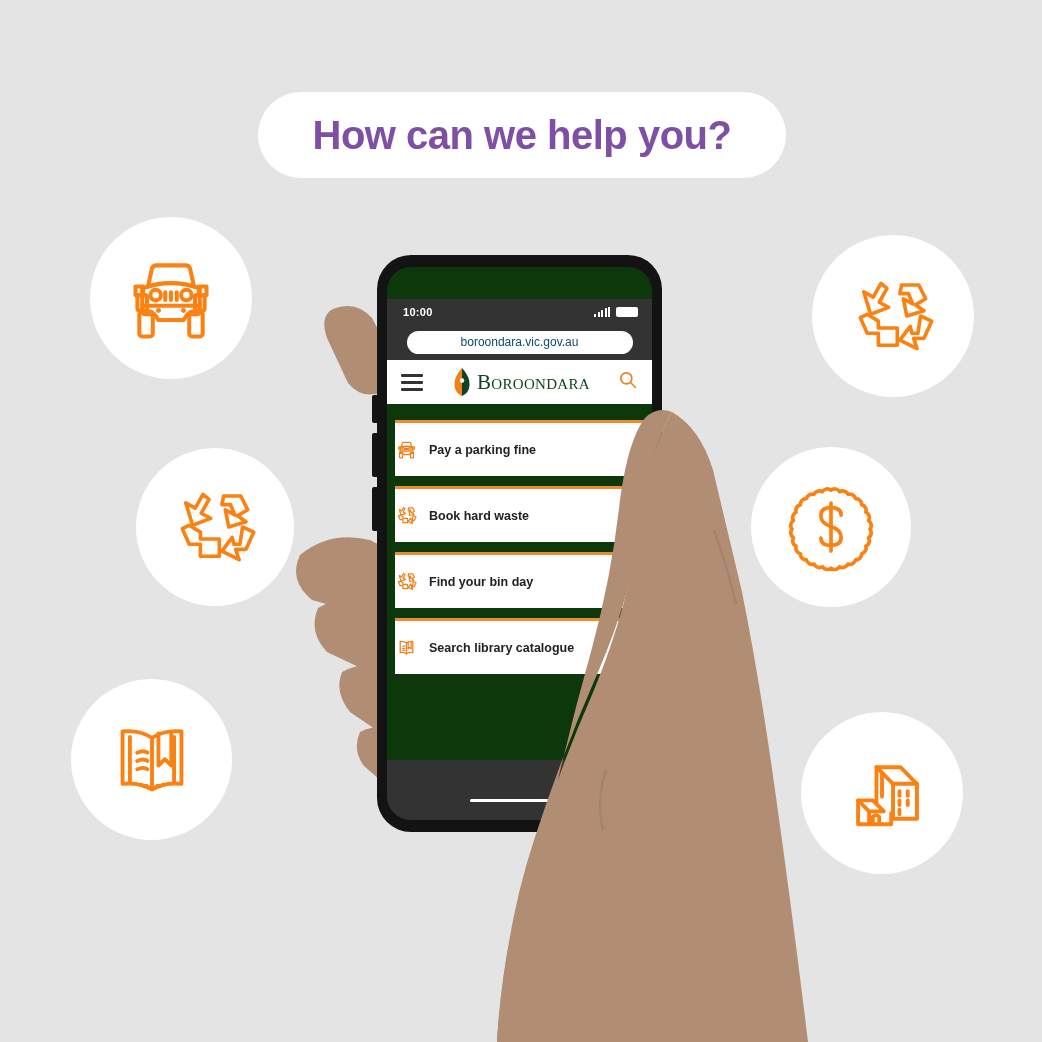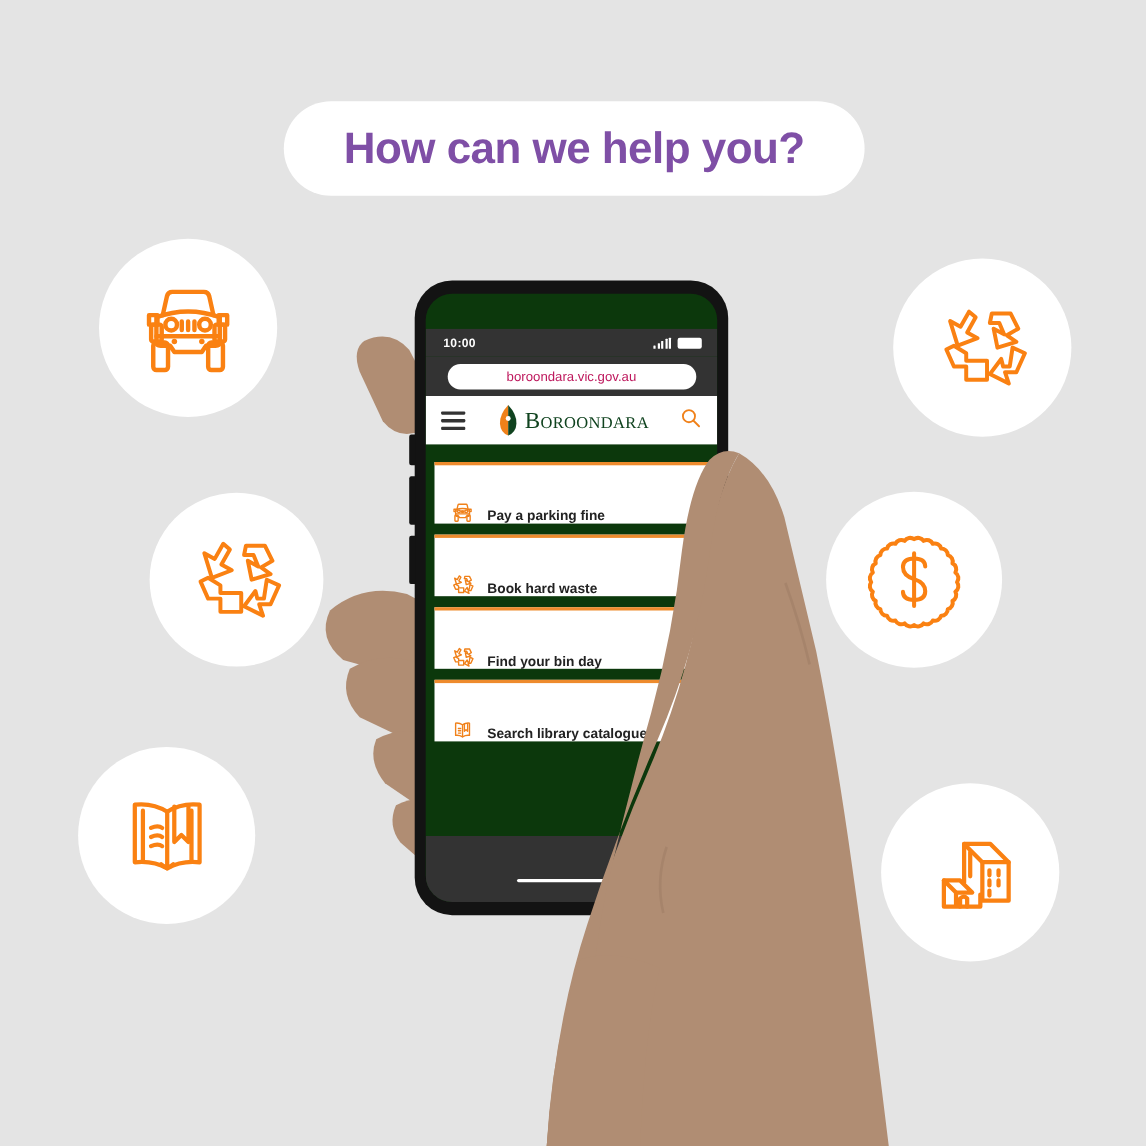--- a/index.html
+++ b/index.html
@@ -145,21 +145,21 @@
     width: 226px;
     height: 23px;
     background: #ffffff;
     border-radius: 12px;
     display: flex;
     align-items: center;
     justify-content: center;
   }
   .url-text {
     font-size: 12px;
-    color: #be185d;
+    color: #0c4a6e;
     white-space: nowrap;
   }
 
   
   .site-header {
     height: 44px;
     background: #ffffff;
     display: flex;
     align-items: center;
     padding: 0 14px;
@@ -196,22 +196,21 @@
   
   .cards {
     padding: 16px 8px 0 8px;
   }
   .card {
     background: #ffffff;
     border-top: 3px solid #ee8b2d;
     height: 56px;
     margin-bottom: 10px;
     display: flex;
-    align-items: flex-end;
-    padding-left: 14px;
+    align-items: center;
     gap: 12px;
     cursor: pointer;
   }
   .card-icon { flex: 0 0 auto; width: 22px; height: 22px; display: flex; align-items: center; justify-content: center; }
   .card-label {
     font-size: 12.5px;
     font-weight: bold;
     color: #222222;
     white-space: nowrap;
   }

